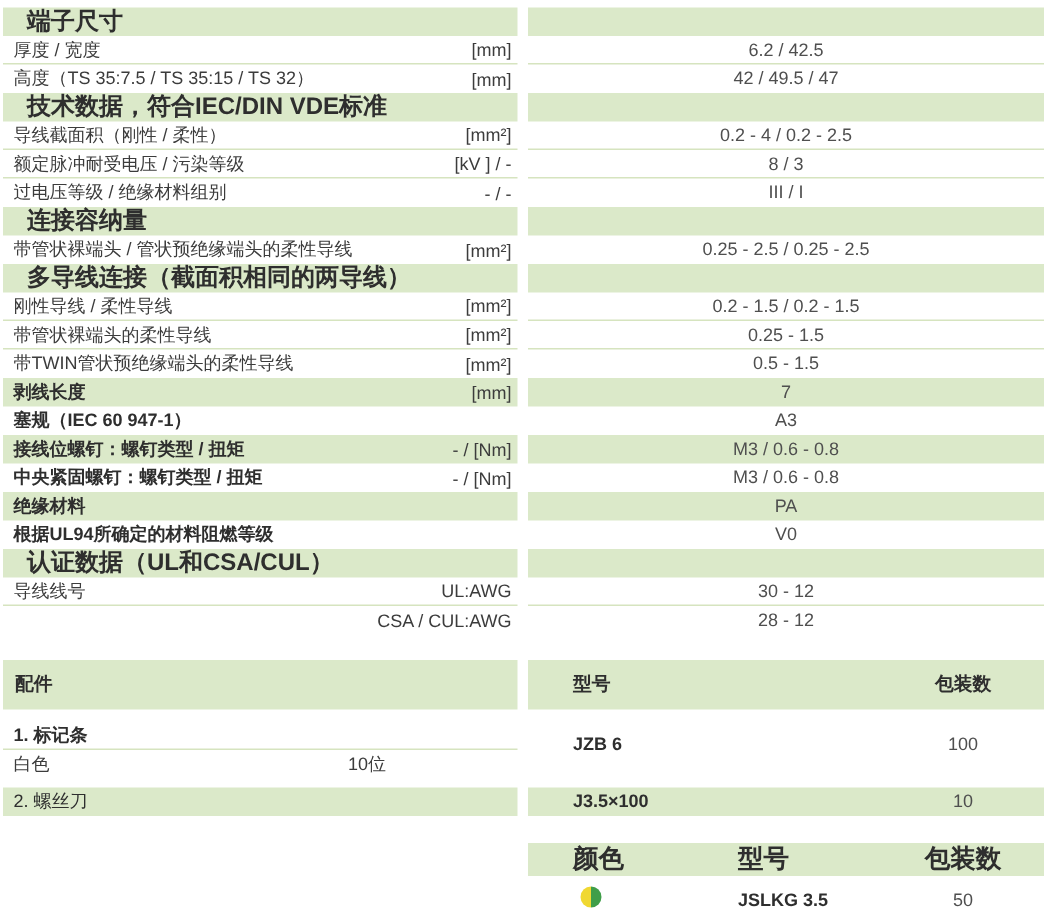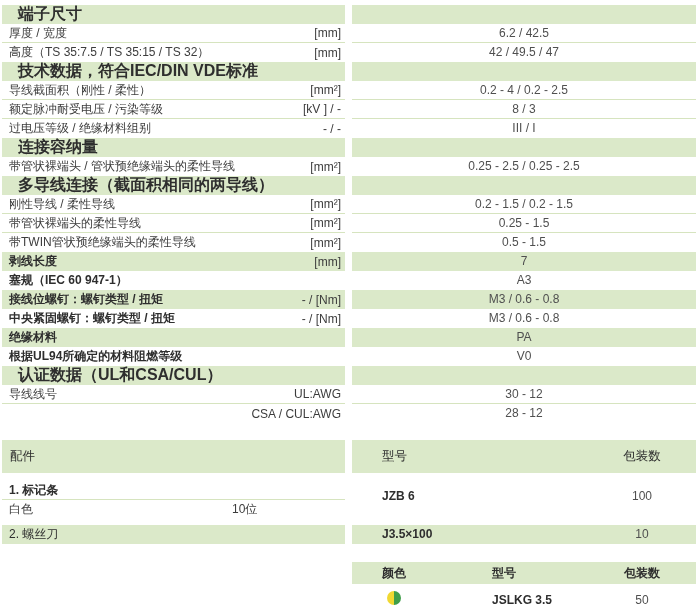--- a/index.html
+++ b/index.html
@@ -24,40 +24,40 @@
   .srow.green .cell-left,.srow.green .cell-right{background:var(--band);}
   .srow.hdr .cell-left{font-weight:bold;font-size:16px;color:var(--hdr-text);padding-left:16px;}
   .srow .lbl.bold{font-weight:bold;color:var(--hdr-text);}
   .srow.line .cell-left,.srow.line .cell-right{border-bottom:1px solid var(--line);text-align:center;}
   .unit{font-weight:normal;color:var(--lbl-text);white-space:pre;}
 
   
   .acc-area{position:absolute;top:440px;left:2px;width:694px;display:flex;}
   .acc-left{width:343px;margin-right:7px;}
   .acc-right{flex:1;}
-  .acc-bar{height:33px;background:var(--band);line-height:33px;font-weight:normal;
+  .acc-bar{height:33px;background:var(--band);line-height:33px;font-weight:bold;
            font-size:12.5px;color:var(--hdr-text);padding-left:8px;}
   .acc-bar.cols{display:grid;grid-template-columns:1fr 60px;padding:0 24px 0 30px;}
   .acc-bar.cols .packcol{text-align:center;}
   .acc-item-name{margin-top:8px;height:19px;line-height:18px;font-weight:bold;font-size:12px;
                  color:var(--hdr-text);padding-left:7px;border-bottom:1px solid var(--line);}
   .acc-item-detail{height:19px;line-height:19px;font-size:12px;color:var(--lbl-text);
                    padding-left:7px;position:relative;}
   .acc-item-detail .spec-val{position:absolute;left:230px;}
   .acc-item-green{margin-top:6px;height:19px;background:var(--band);line-height:19px;
                   font-weight:normal;font-size:12px;color:var(--hdr-text);padding-left:7px;}
   .arow{display:grid;grid-template-columns:1fr 60px;padding:0 24px 0 30px;height:19px;
         line-height:19px;font-size:12px;color:var(--val-text);}
   .arow .model{font-weight:bold;color:var(--hdr-text);}
   .arow .packcol{text-align:center;}
   .arow1{margin-top:14px;}
   .arow2{margin-top:19px;background:var(--band);}
   .ct-header{margin-top:18px;height:22px;line-height:22px;background:var(--band);
              display:grid;grid-template-columns:110px 1fr 60px;padding:0 24px 0 30px;
-             font-weight:bold;font-size:12px;color:var(--hdr-text);}
+             font-weight:bold;font-size:17px;color:var(--hdr-text);}
   .ct-header .packcol{text-align:center;}
   .ct-row{height:31px;display:grid;grid-template-columns:110px 1fr 60px;
           padding:0 24px 0 30px;align-items:center;font-size:12px;color:var(--val-text);}
   .ct-row .model{font-weight:bold;color:var(--hdr-text);}
   .ct-row .packcol{text-align:center;}
   .circle{display:inline-block;width:14px;height:14px;border-radius:50%;margin-left:5px;}
 </style>
 </head>
 <body>
 

